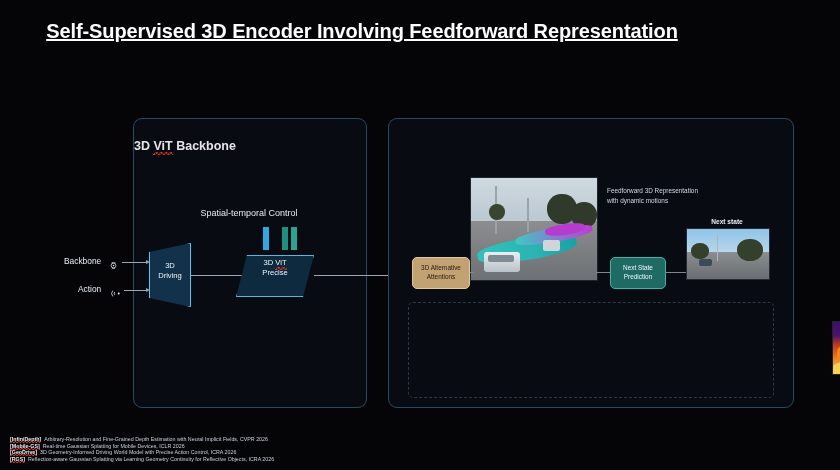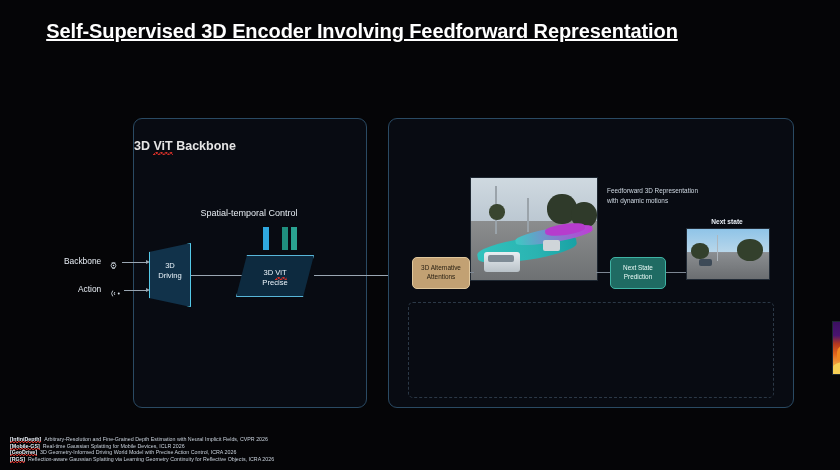--- a/index.html
+++ b/index.html
@@ -62,21 +62,21 @@
   #ctx-bars{position:absolute;left:258px;top:227px;width:44px;height:23px;}
   #ctx-bars i{position:absolute;top:0;width:6px;height:23px;display:block;}
   #ctx-bar-1{left:5px;background:#2fa8e0;}
   #ctx-bar-2{left:24px;background:#1f8f7e;}
   #ctx-bar-3{left:33px;background:#2aa391;}
 
   #feat-shape{position:absolute;left:236px;top:255px;width:78px;height:42px;}
   #feat-shape .body{position:absolute;inset:0;background:#0d2a3f;
     border:1px solid #58b6d9;
     clip-path:polygon(14% 0%,100% 0%,86% 100%,0% 100%);}
-  #feat-label{position:absolute;left:236px;top:268px;width:78px;text-align:center;
+  #feat-label{position:absolute;left:236px;top:258px;width:78px;text-align:center;
     font-size:7.6px;line-height:1.35;color:#ecf5fb;}
 
   #bridge-line{left:314px;top:275px;width:94px;}
 
   
   #main-clip{position:absolute;left:470px;top:177px;width:126px;height:102px;
     border:1px solid #1d2630;overflow:hidden;
     background:linear-gradient(#cfd9e0 0%,#bcc8d2 42%,#8d8f8f 43%,#7c7e7f 100%);}
   .road{position:absolute;left:0;bottom:0;width:100%;height:58%;
     background:linear-gradient(#8b8d8e,#6e7173);}

